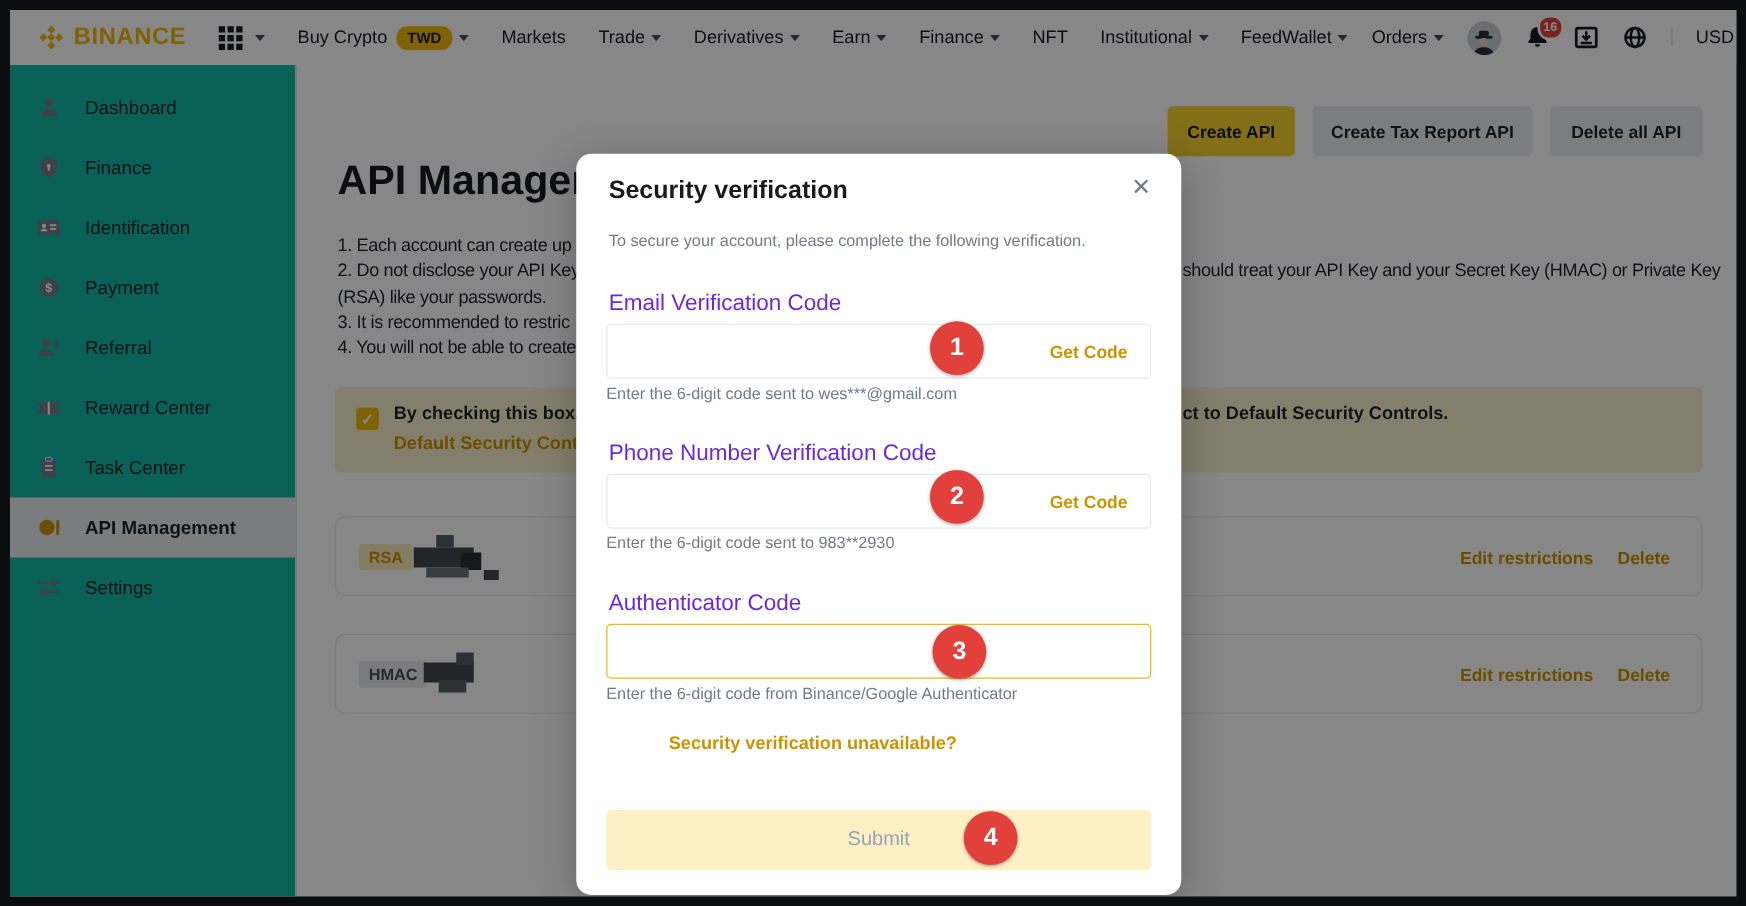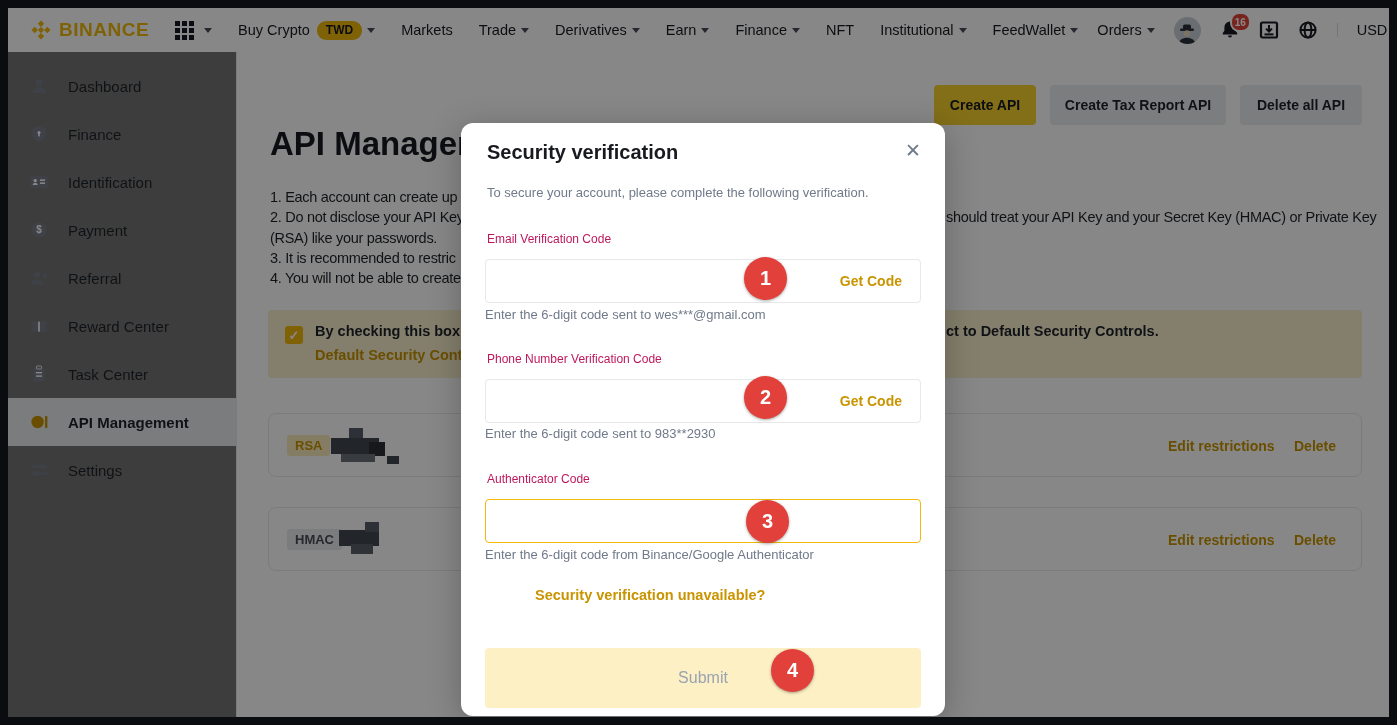--- a/index.html
+++ b/index.html
@@ -18,21 +18,21 @@
   .nav-item{display:flex;align-items:center;white-space:nowrap;cursor:pointer;}
   .pill{background:#F0B90B;color:#181a20;font-size:12px;font-weight:700;padding:2.5px 9px;border-radius:9px;margin-left:7px;}
   .nav-right{margin-left:auto;display:flex;align-items:center;gap:19px;}
   .icn{display:flex;align-items:center;justify-content:center;cursor:pointer;}
   .avatar{width:27px;height:27px;border-radius:50%;background:#c9ced6;overflow:hidden;display:flex;align-items:flex-end;justify-content:center;}
   .bell-wrap{position:relative;}
   .badge{position:absolute;top:-8px;left:10px;background:#E0453C;color:#fff;font-size:10px;font-weight:700;min-width:13px;height:16px;border-radius:9px;border:2px solid #fff;display:flex;align-items:center;justify-content:center;padding:0 2px;}
   .vsep{width:1px;height:14px;background:#d8dce1;}
 
   
-  .sidebar{position:absolute;left:0;top:44px;width:229px;bottom:0;background:#737373;border-right:1px solid #e6e8ea;padding-top:10px;box-sizing:border-box;}
+  .sidebar{position:absolute;left:0;top:44px;width:229px;bottom:0;background:#14b8a6;border-right:1px solid #e6e8ea;padding-top:10px;box-sizing:border-box;}
   .side-item{height:48px;display:flex;align-items:center;gap:20px;padding-left:22px;font-size:15px;color:#1e2329;cursor:pointer;}
   .side-item svg{flex:0 0 auto;}
   .side-item.active{background:#e9ebee;font-weight:700;}
 
   
   .content{position:absolute;inset:0;}
   .page-title{position:absolute;left:262px;top:95px;font-size:33px;font-weight:600;color:#181a20;}
   .btn{position:absolute;height:40px;border-radius:4px;font-size:14px;font-weight:700;display:flex;align-items:center;justify-content:center;cursor:pointer;box-sizing:border-box;}
   .btn-primary{background:#F8D12F;color:#181a20;}
   .btn-gray{background:#eaecef;color:#1e2329;}
@@ -47,27 +47,27 @@
   .key-badge.hmac{background:#e8eaed;color:#474d57;}
   .blob{position:absolute;background:#41464e;}
   .row-link{position:absolute;font-size:14px;font-weight:700;color:#C99400;white-space:nowrap;cursor:pointer;}
 
   
   .overlay{position:absolute;inset:0;background:rgba(0,0,0,0.47);z-index:40;}
   .modal{position:absolute;left:453px;top:115px;width:484px;height:593px;background:#ffffff;border-radius:12px;z-index:50;box-shadow:0 6px 32px rgba(0,0,0,.25);box-sizing:border-box;}
   .m-title{position:absolute;left:26px;top:18px;font-size:20px;font-weight:700;color:#181a20;}
   .m-close{position:absolute;right:24px;top:18px;font-size:19px;color:#707a8a;cursor:pointer;line-height:1;}
   .m-sub{position:absolute;left:26px;top:62px;font-size:13px;color:#707a8a;}
-  .m-label{position:absolute;left:26px;font-size:12px;color:#be185d;}
+  .m-label{position:absolute;left:26px;font-size:18px;color:#6d28d9;}
   .m-input{position:absolute;left:24px;width:436px;height:44px;border:1px solid #e6e8ea;border-radius:4px;box-sizing:border-box;background:#fff;display:flex;align-items:center;justify-content:flex-end;padding-right:18px;}
   .m-input.focus{border:1px solid #F0B90B;}
   .get-code{font-size:14px;font-weight:700;color:#C99400;cursor:pointer;}
   .m-hint{position:absolute;left:24px;font-size:13px;color:#707a8a;white-space:nowrap;}
   .m-link{position:absolute;left:26px;top:464px;font-size:14.5px;font-weight:700;color:#C99400;cursor:pointer;margin-left:48px;}
-  .m-submit{position:absolute;left:24px;top:525px;width:436px;height:60px;background:#fdf0c5;border-radius:4px;display:flex;align-items:center;justify-content:center;font-size:16px;color:#9aa3b1;cursor:pointer;}
+  .m-submit{position:absolute;left:24px;top:525px;width:436px;height:48px;background:#fdf0c5;border-radius:4px;display:flex;align-items:center;justify-content:center;font-size:16px;color:#9aa3b1;cursor:pointer;}
   .step-circle{position:absolute;width:43px;height:43px;border-radius:50%;background:#E2403A;color:#fff;font-size:20px;font-weight:700;display:flex;align-items:center;justify-content:center;z-index:60;box-shadow:0 1px 3px rgba(0,0,0,.35);}
 </style>
 </head>
 <body>
 
 <div class="frame">
   <div class="viewport">
 
     <header class="navbar">
       <div class="nav-left">

